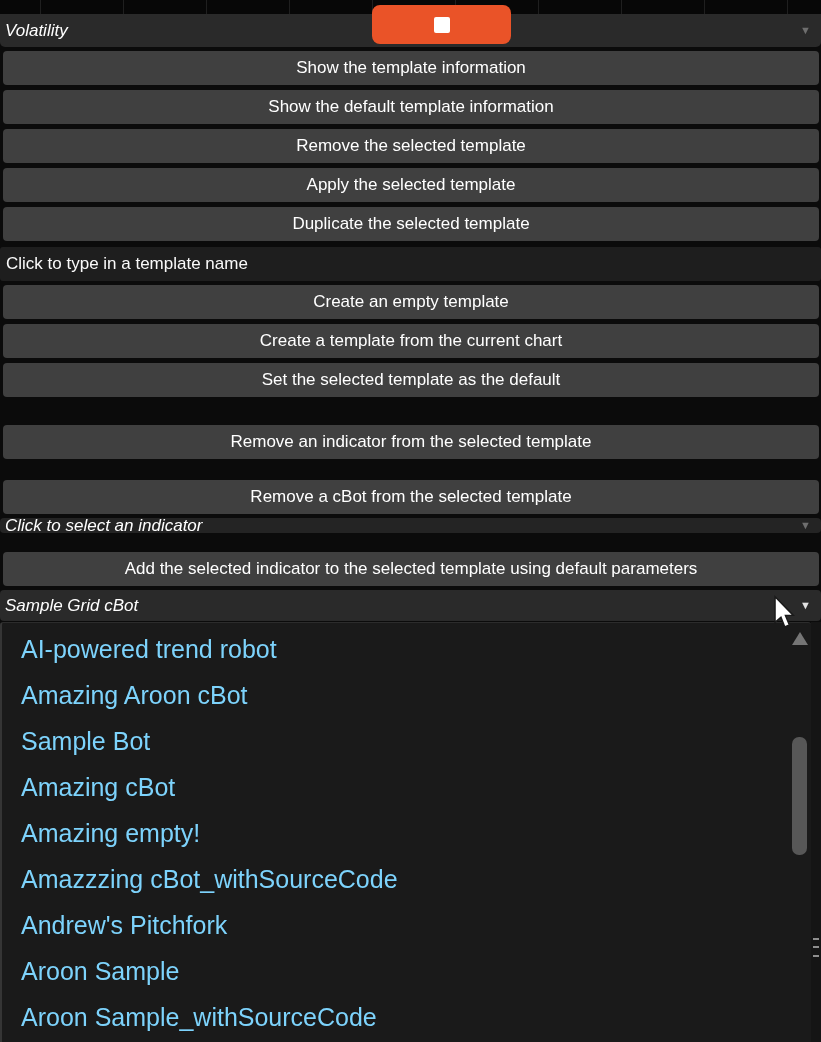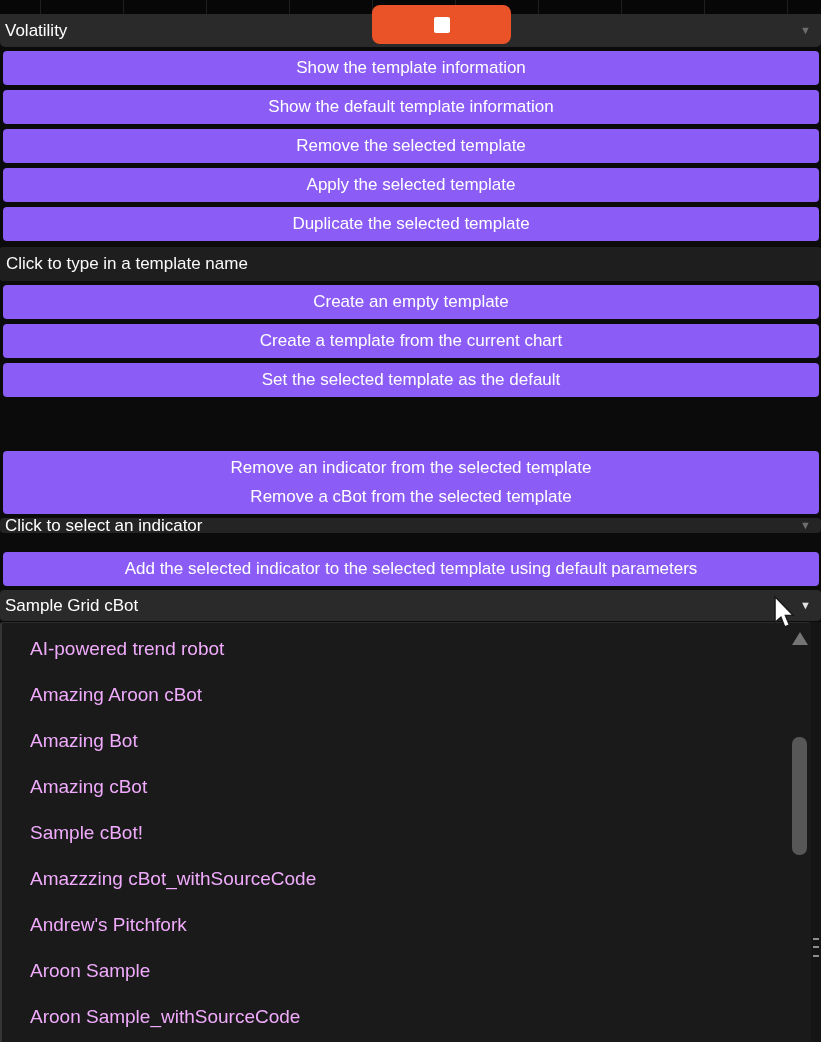--- a/index.html
+++ b/index.html
@@ -28,20 +28,21 @@
   .combo {
     position: absolute; left: 0;
     width: 821px;
     display: flex; align-items: center;
     background: #2a2a2a;
     color: #ffffff;
     font-size: 17px;
     padding: 0 10px 0 5px;
     border-radius: 0 0 5px 5px;
     cursor: default;
+    font-style: italic;
   }
   .combo .chev {
     margin-left: auto;
     font-size: 11px;
     color: #6e6e6e;
     line-height: 1;
   }
   #volatility-combo { top: 14px; height: 33px; }
   #indicator-combo  { top: 518px; height: 15px; background: #242424; border-radius: 4px; }
   #cbot-combo       { top: 590px; height: 31px; background: #2a2a2a; border-radius: 4px; gap: 23px; }
@@ -55,21 +56,21 @@
     border: none; border-radius: 8px;
     display: flex; align-items: center; justify-content: center;
     cursor: pointer;
   }
   .stop-btn .sq { width: 16px; height: 16px; background: #ffffff; border-radius: 2px; }
 
   
   .btn {
     position: absolute; left: 3px;
     width: 816px; height: 34px;
-    background: #8b5cf6;
+    background: #404040;
     color: #ffffff;
     border: none; border-radius: 4px;
     font-size: 17px; font-family: inherit;
     display: flex; align-items: center; justify-content: center;
     white-space: nowrap;
     cursor: default;
   }
 
   
   .tpl-input {
@@ -90,23 +91,23 @@
     width: 811px; height: 420px;
     background: #1a1a1a;
     border-left: 2px solid #353535;
     border-top: 1px solid #2c2c2c;
     border-radius: 3px 3px 0 0;
     padding-top: 3px;
   }
   .dd-item {
     height: 46px;
     display: flex; align-items: center;
-    padding-left: 28px;
-    font-size: 19px;
-    color: #f0abfc;
+    padding-left: 19px;
+    font-size: 25px;
+    color: #7dd3fc;
     cursor: default;
   }
 
   
   .scroll-up {
     position: absolute; left: 792px; top: 632px;
     width: 0; height: 0;
     border-left: 8px solid transparent;
     border-right: 8px solid transparent;
     border-bottom: 13px solid #757575;
@@ -154,41 +155,41 @@
   <button class="btn" style="top:90px">Show the default template information</button>
   <button class="btn" style="top:129px">Remove the selected template</button>
   <button class="btn" style="top:168px">Apply the selected template</button>
   <button class="btn" style="top:207px">Duplicate the selected template</button>
 
   <input class="tpl-input" type="text" placeholder="Click to type in a template name" style="">
 
   <button class="btn" style="top:285px">Create an empty template</button>
   <button class="btn" style="top:324px">Create a template from the current chart</button>
   <button class="btn" style="top:363px">Set the selected template as the default</button>
-  <button class="btn" style="top:451px">Remove an indicator from the selected template</button>
+  <button class="btn" style="top:425px">Remove an indicator from the selected template</button>
   <button class="btn" style="top:480px">Remove a cBot from the selected template</button>
 
   <div class="combo" id="indicator-combo">
     <span>Click to select an indicator</span>
     <span class="chev">▼</span>
   </div>
 
   <button class="btn" style="top:552px">Add the selected indicator to the selected template using default parameters</button>
 
   <div class="combo" id="cbot-combo">
     <span>Sample Grid cBot</span>
     <span class="chev">▼</span>
   </div>
 
   <div class="dropdown">
     <div class="dd-item">AI-powered trend robot</div>
     <div class="dd-item">Amazing Aroon cBot</div>
-    <div class="dd-item">Amazing Bot</div>
+    <div class="dd-item">Sample Bot</div>
     <div class="dd-item">Amazing cBot</div>
-    <div class="dd-item">Sample cBot!</div>
+    <div class="dd-item">Amazing empty!</div>
     <div class="dd-item">Amazzzing cBot_withSourceCode</div>
     <div class="dd-item">Andrew's Pitchfork</div>
     <div class="dd-item">Aroon Sample</div>
     <div class="dd-item">Aroon Sample_withSourceCode</div>
   </div>
 
   <div class="scroll-up"></div>
   <div class="thumb"></div>
 
   <div class="right-strip">

